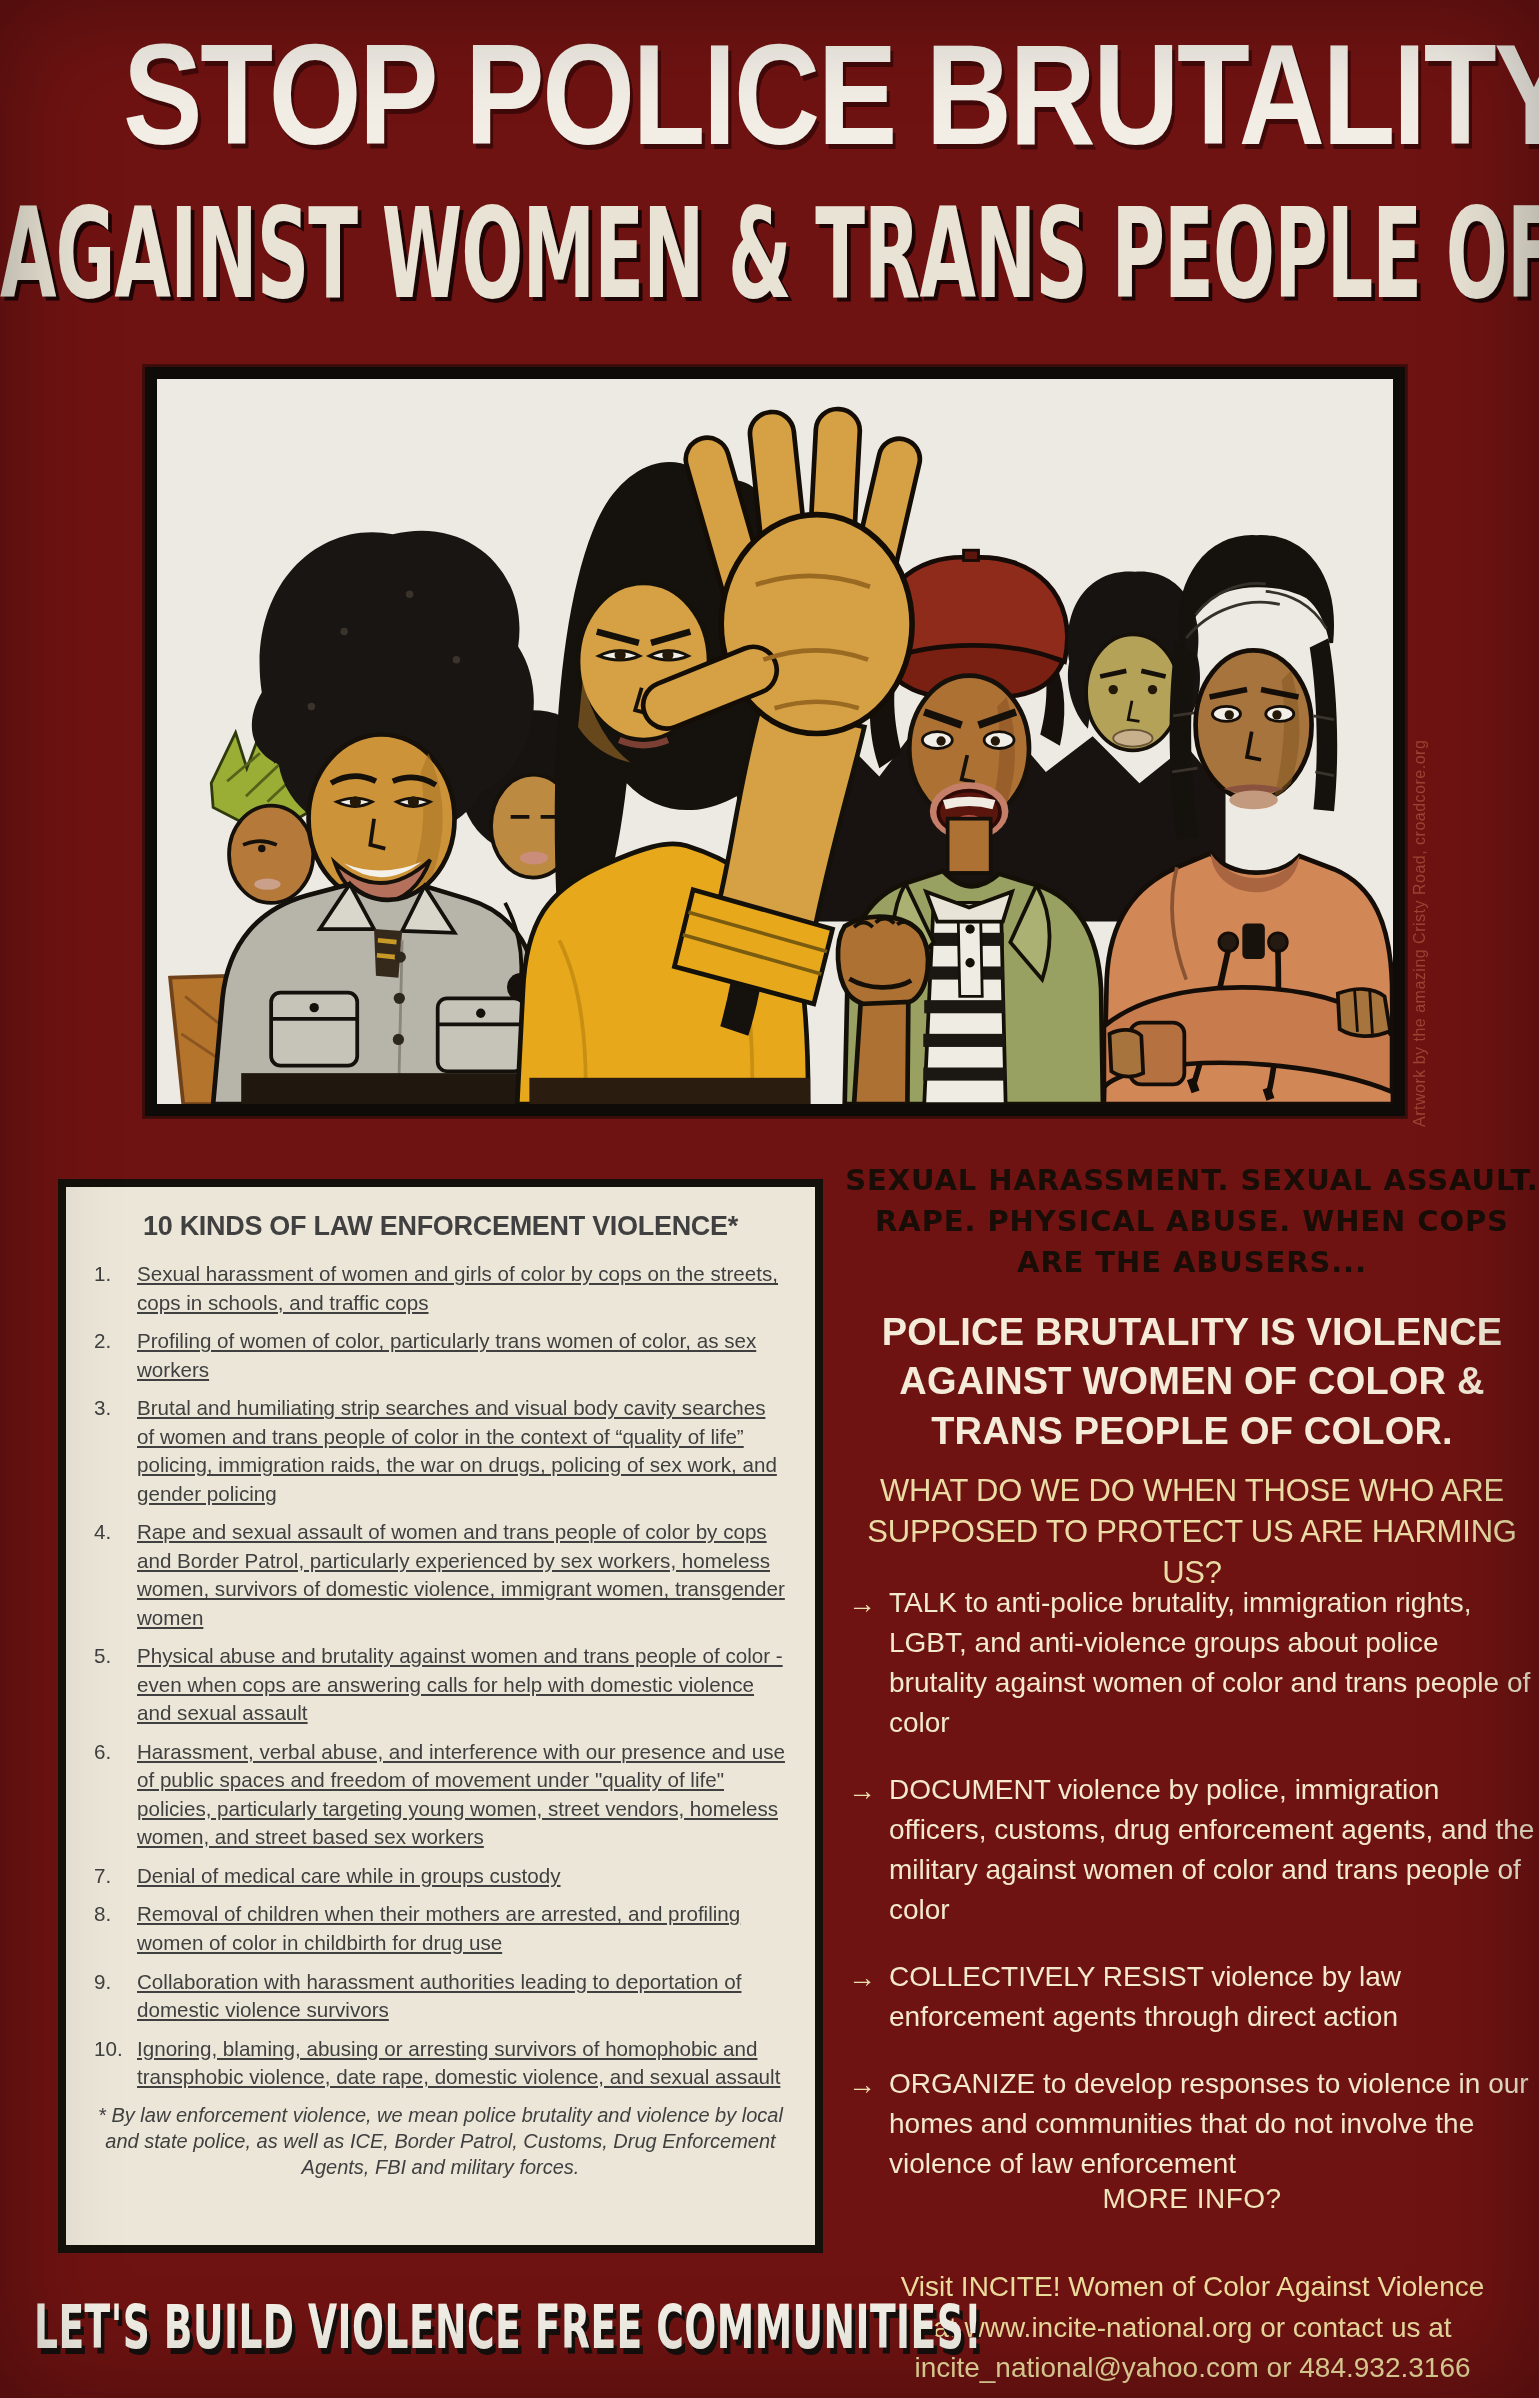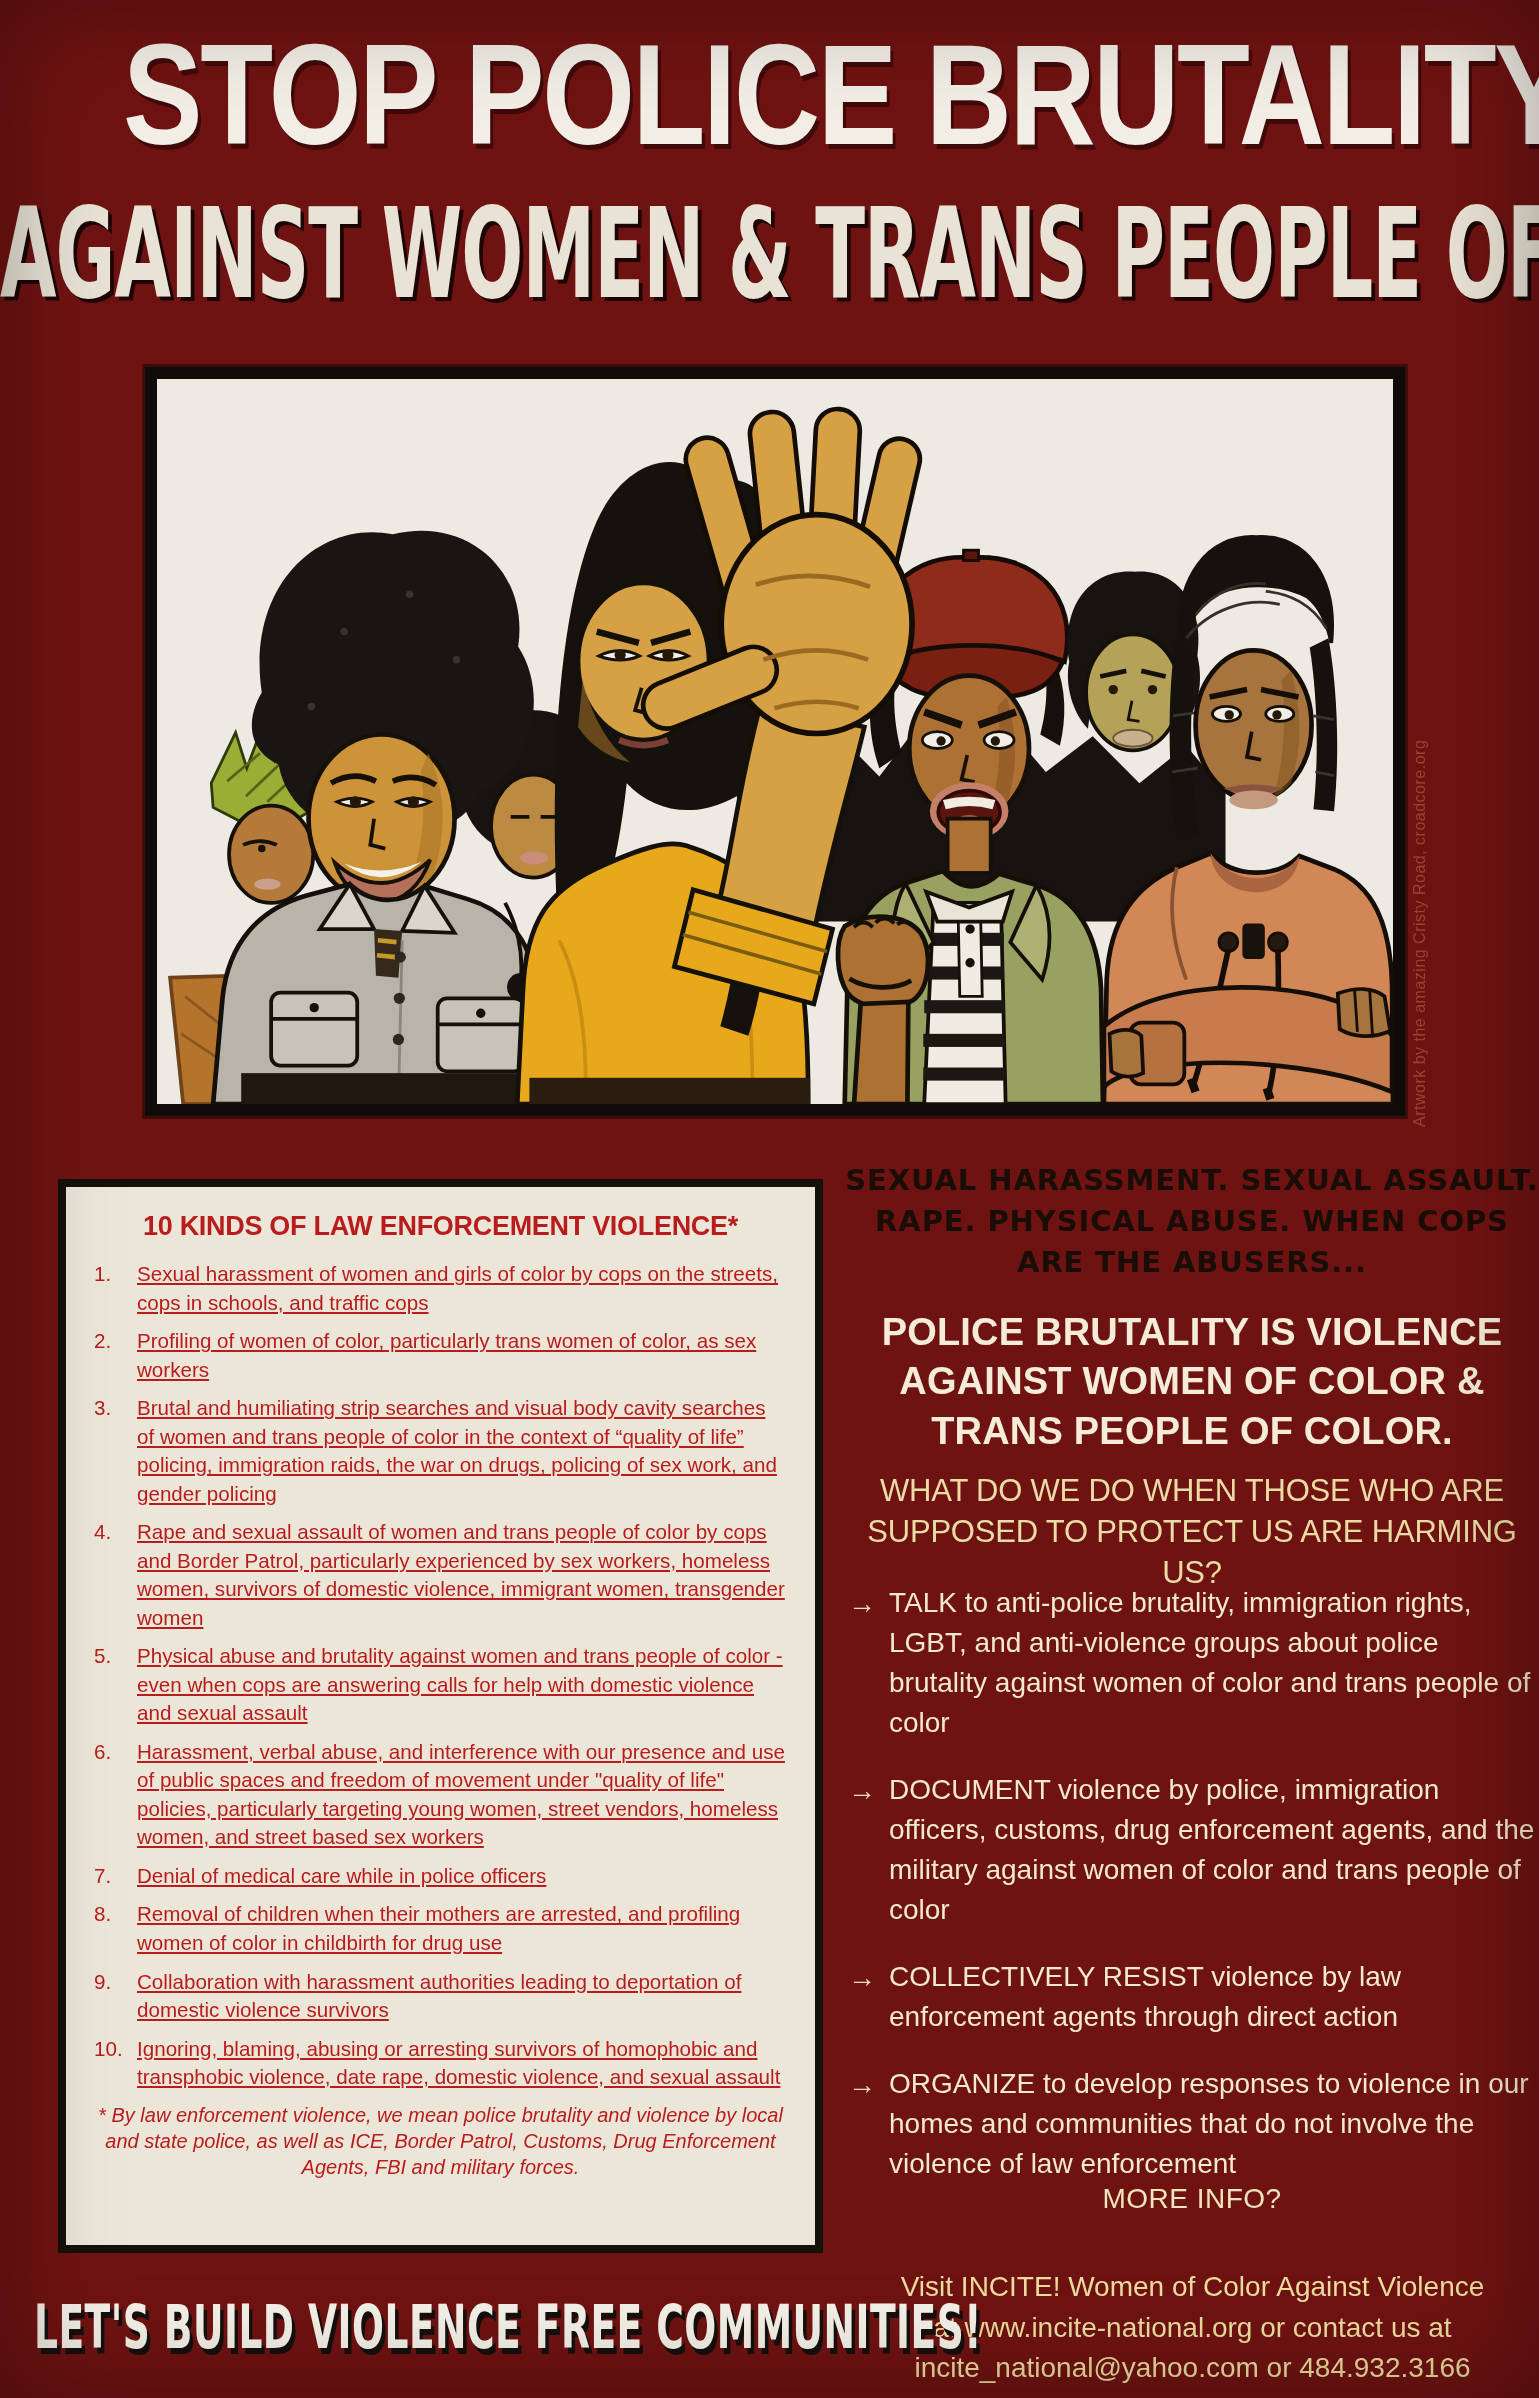--- a/index.html
+++ b/index.html
@@ -30,21 +30,21 @@
   }
   .art-frame svg{display:block;width:100%;height:100%;}
   .credit{
     position:absolute;left:1411px;top:705px;height:422px;
     writing-mode:vertical-rl;transform:rotate(180deg);
     font-size:16px;letter-spacing:0.5px;color:#9c4434;white-space:nowrap;
   }
   .left-box{
     position:absolute;left:58px;top:1179px;width:765px;height:1074px;
     box-sizing:border-box;background:#ebe6d8;border:8.4px solid #14100a;
-    padding:22.5px 28px 17px;color:#b91c1c;
+    padding:22.5px 28px 17px;color:#404040;
   }
   .box-h1{font-size:27px;font-weight:800;text-align:center;line-height:1.25;letter-spacing:-0.3px;}
   .box-h2{font-size:25px;font-weight:800;text-align:center;line-height:1.25;letter-spacing:-0.3px;margin-top:1.9px;}
   .box-list{list-style:none;margin:17px 0 0;padding:0;}
   .box-list li{display:flex;margin:0 0 10.3px;font-size:20.6px;line-height:1.38;}
   .box-list .num{flex:none;width:43px;}
   .box-list .itx{flex:1;text-decoration:underline;}
   .footnote{margin-top:9.4px;font-size:20px;font-style:italic;text-align:center;line-height:1.3;}
   .alarm{
     position:absolute;left:843px;top:1160px;width:698px;text-align:center;
@@ -282,21 +282,21 @@
     <li>
         <span class="num">5.</span>
         <span class="itx">Physical abuse and brutality against women and trans people of color - even when cops are answering calls for help with domestic violence and sexual assault</span>
       </li>
     <li>
         <span class="num">6.</span>
         <span class="itx">Harassment, verbal abuse, and interference with our presence and use of public spaces and freedom of movement under "quality of life" policies, particularly targeting young women, street vendors, homeless women, and street based sex workers</span>
       </li>
     <li>
         <span class="num">7.</span>
-        <span class="itx">Denial of medical care while in police officers</span>
+        <span class="itx">Denial of medical care while in groups custody</span>
       </li>
     <li>
         <span class="num">8.</span>
         <span class="itx">Removal of children when their mothers are arrested, and profiling women of color in childbirth for drug use</span>
       </li>
     <li>
         <span class="num">9.</span>
         <span class="itx">Collaboration with harassment authorities leading to deportation of domestic violence survivors</span>
       </li>
     <li>

